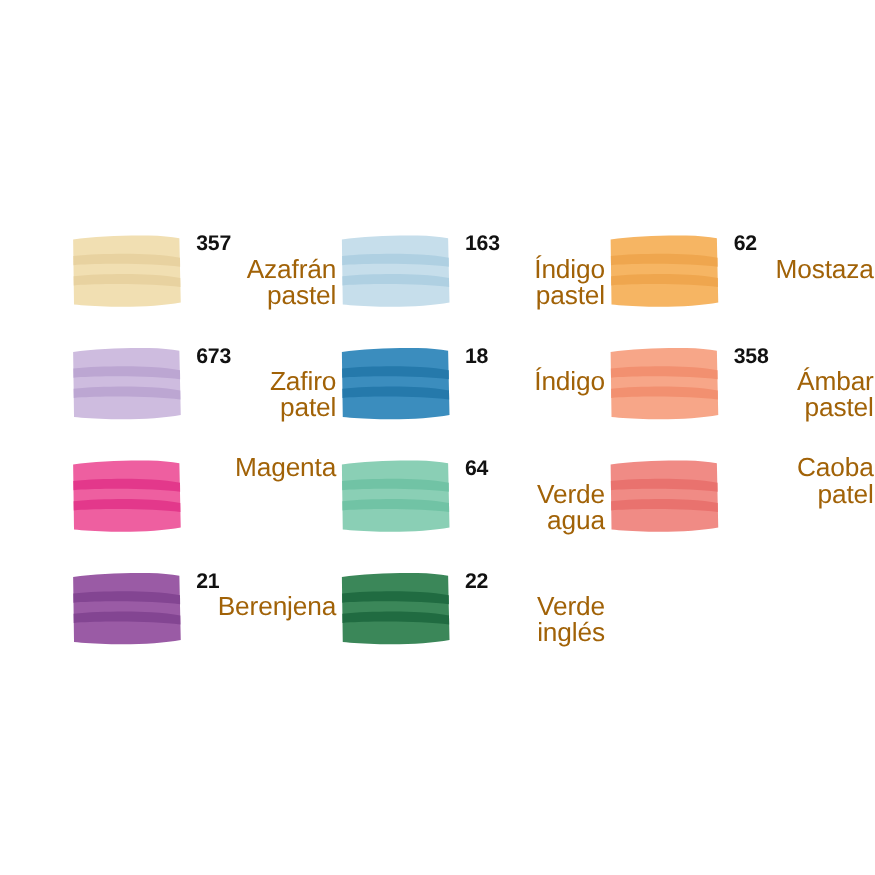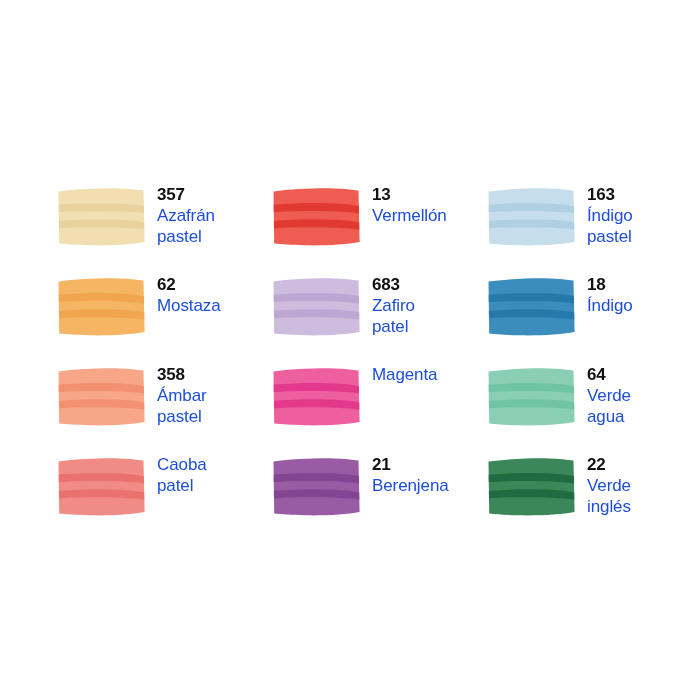--- a/index.html
+++ b/index.html
@@ -63,26 +63,27 @@
     font-size: 17px;
     font-weight: bold;
     color: #111111;
     line-height: 21px;
     letter-spacing: -0.2px;
   }
 
   .swatch-name {
     display: block;
     font-family: "Liberation Sans", sans-serif;
-    font-size: 17px;
+    font-size: 21px;
     font-weight: normal;
-    color: #1d4ed8;
+    color: #a16207;
     line-height: 21px;
     letter-spacing: -0.1px;
     white-space: pre-line;
+    text-align: right;
   }
 </style>
 </head>
 <body>
 
 <div id="swatch-chart">
   <div class="swatch-grid">
       <div class="swatch-cell">
         <svg class="swatch-paint" viewBox="0 0 90 62" width="90" height="62">
           <path d="M1.5,5.5 C18,3.2 44,2.0 62,2.4 C72,2.6 80,3.4 86.5,4.6 L87.6,56.0 C74,58.6 52,59.8 32,59.3 C20,59.0 9,58.4 2.2,57.6 Z" fill="#F1DFB2"></path>
@@ -90,31 +91,20 @@
           <path d="M1.9,35.0 C20,33.2 46,32.8 64,33.8 C73,34.3 81,35.2 87.2,36.4 L87.3,43.6 C74,41.8 52,41.0 32,41.2 C19,41.3 9,41.7 2.0,42.3 Z" fill="#E8D2A0"></path>
         </svg>
         <div class="swatch-caption">
           <span class="swatch-code">357</span>
           <span class="swatch-name">Azafrán
 pastel</span>
         </div>
       </div>
       <div class="swatch-cell">
         <svg class="swatch-paint" viewBox="0 0 90 62" width="90" height="62">
-          <path d="M1.5,5.5 C18,3.2 44,2.0 62,2.4 C72,2.6 80,3.4 86.5,4.6 L87.6,56.0 C74,58.6 52,59.8 32,59.3 C20,59.0 9,58.4 2.2,57.6 Z" fill="#EF5C52"></path>
-          <path d="M1.7,18.8 C20,17.0 46,16.6 64,17.6 C73,18.1 81,19.0 87.0,20.2 L87.1,27.4 C74,25.6 52,24.8 32,25.0 C19,25.1 9,25.5 1.8,26.1 Z" fill="#E23A30"></path>
-          <path d="M1.9,35.0 C20,33.2 46,32.8 64,33.8 C73,34.3 81,35.2 87.2,36.4 L87.3,43.6 C74,41.8 52,41.0 32,41.2 C19,41.3 9,41.7 2.0,42.3 Z" fill="#E23A30"></path>
-        </svg>
-        <div class="swatch-caption">
-          <span class="swatch-code">13</span>
-          <span class="swatch-name">Vermellón</span>
-        </div>
-      </div>
-      <div class="swatch-cell">
-        <svg class="swatch-paint" viewBox="0 0 90 62" width="90" height="62">
           <path d="M1.5,5.5 C18,3.2 44,2.0 62,2.4 C72,2.6 80,3.4 86.5,4.6 L87.6,56.0 C74,58.6 52,59.8 32,59.3 C20,59.0 9,58.4 2.2,57.6 Z" fill="#C6DEEB"></path>
           <path d="M1.7,18.8 C20,17.0 46,16.6 64,17.6 C73,18.1 81,19.0 87.0,20.2 L87.1,27.4 C74,25.6 52,24.8 32,25.0 C19,25.1 9,25.5 1.8,26.1 Z" fill="#AFD0E2"></path>
           <path d="M1.9,35.0 C20,33.2 46,32.8 64,33.8 C73,34.3 81,35.2 87.2,36.4 L87.3,43.6 C74,41.8 52,41.0 32,41.2 C19,41.3 9,41.7 2.0,42.3 Z" fill="#AFD0E2"></path>
         </svg>
         <div class="swatch-caption">
           <span class="swatch-code">163</span>
           <span class="swatch-name">Índigo
 pastel</span>
         </div>
       </div>
@@ -129,21 +119,21 @@
           <span class="swatch-name">Mostaza</span>
         </div>
       </div>
       <div class="swatch-cell">
         <svg class="swatch-paint" viewBox="0 0 90 62" width="90" height="62">
           <path d="M1.5,5.5 C18,3.2 44,2.0 62,2.4 C72,2.6 80,3.4 86.5,4.6 L87.6,56.0 C74,58.6 52,59.8 32,59.3 C20,59.0 9,58.4 2.2,57.6 Z" fill="#CEBCDF"></path>
           <path d="M1.7,18.8 C20,17.0 46,16.6 64,17.6 C73,18.1 81,19.0 87.0,20.2 L87.1,27.4 C74,25.6 52,24.8 32,25.0 C19,25.1 9,25.5 1.8,26.1 Z" fill="#BCA6D2"></path>
           <path d="M1.9,35.0 C20,33.2 46,32.8 64,33.8 C73,34.3 81,35.2 87.2,36.4 L87.3,43.6 C74,41.8 52,41.0 32,41.2 C19,41.3 9,41.7 2.0,42.3 Z" fill="#BCA6D2"></path>
         </svg>
         <div class="swatch-caption">
-          <span class="swatch-code">683</span>
+          <span class="swatch-code">673</span>
           <span class="swatch-name">Zafiro
 patel</span>
         </div>
       </div>
       <div class="swatch-cell">
         <svg class="swatch-paint" viewBox="0 0 90 62" width="90" height="62">
           <path d="M1.5,5.5 C18,3.2 44,2.0 62,2.4 C72,2.6 80,3.4 86.5,4.6 L87.6,56.0 C74,58.6 52,59.8 32,59.3 C20,59.0 9,58.4 2.2,57.6 Z" fill="#3B8DBE"></path>
           <path d="M1.7,18.8 C20,17.0 46,16.6 64,17.6 C73,18.1 81,19.0 87.0,20.2 L87.1,27.4 C74,25.6 52,24.8 32,25.0 C19,25.1 9,25.5 1.8,26.1 Z" fill="#2579AB"></path>
           <path d="M1.9,35.0 C20,33.2 46,32.8 64,33.8 C73,34.3 81,35.2 87.2,36.4 L87.3,43.6 C74,41.8 52,41.0 32,41.2 C19,41.3 9,41.7 2.0,42.3 Z" fill="#2579AB"></path>
         </svg>

